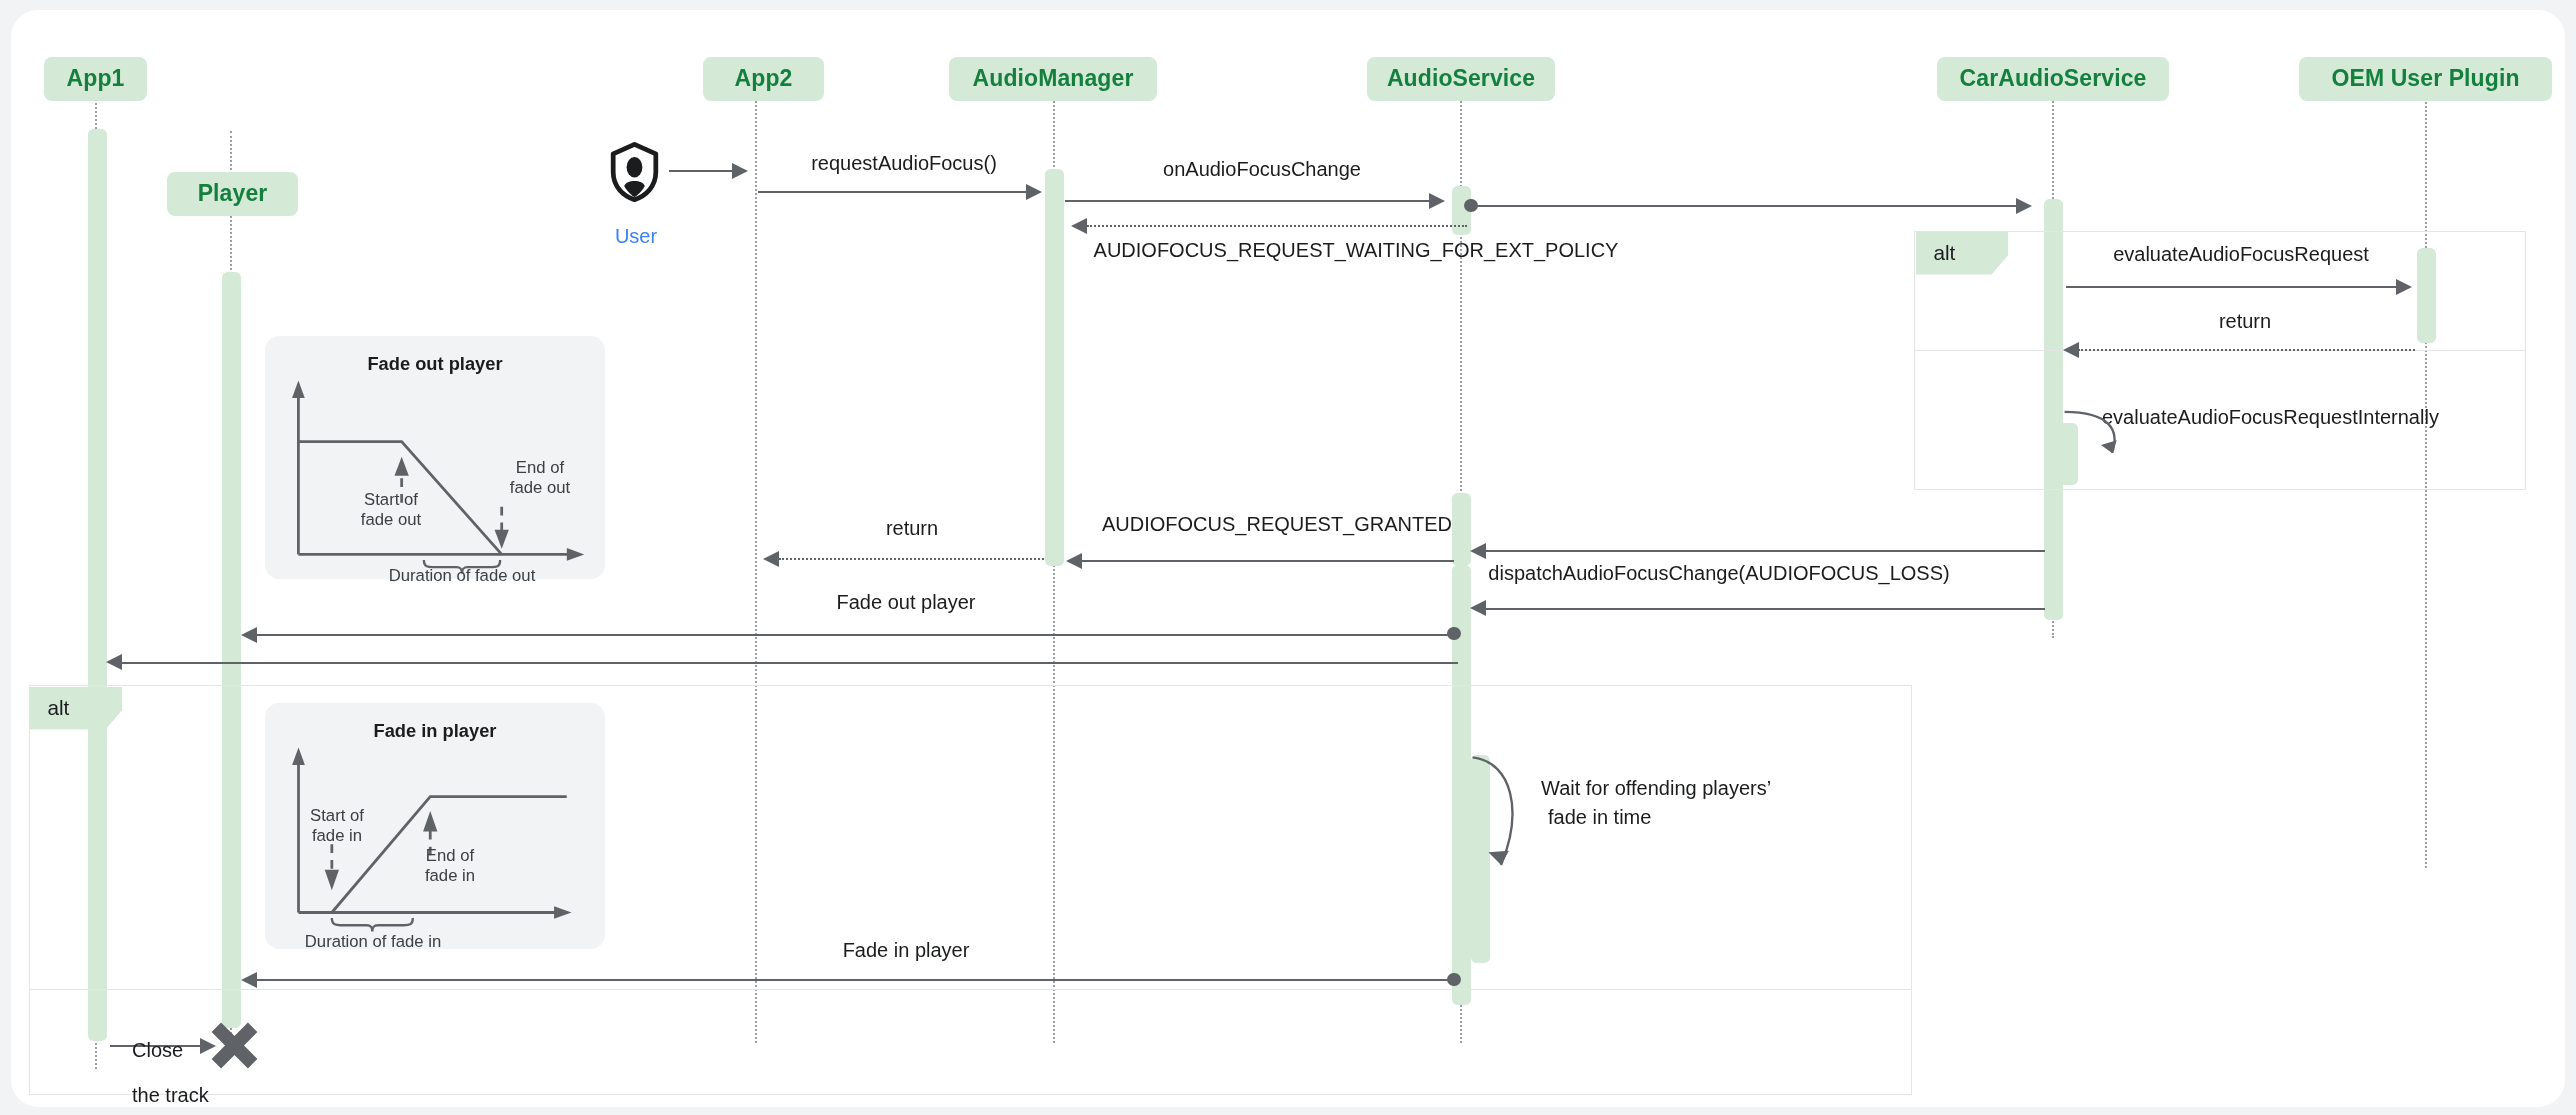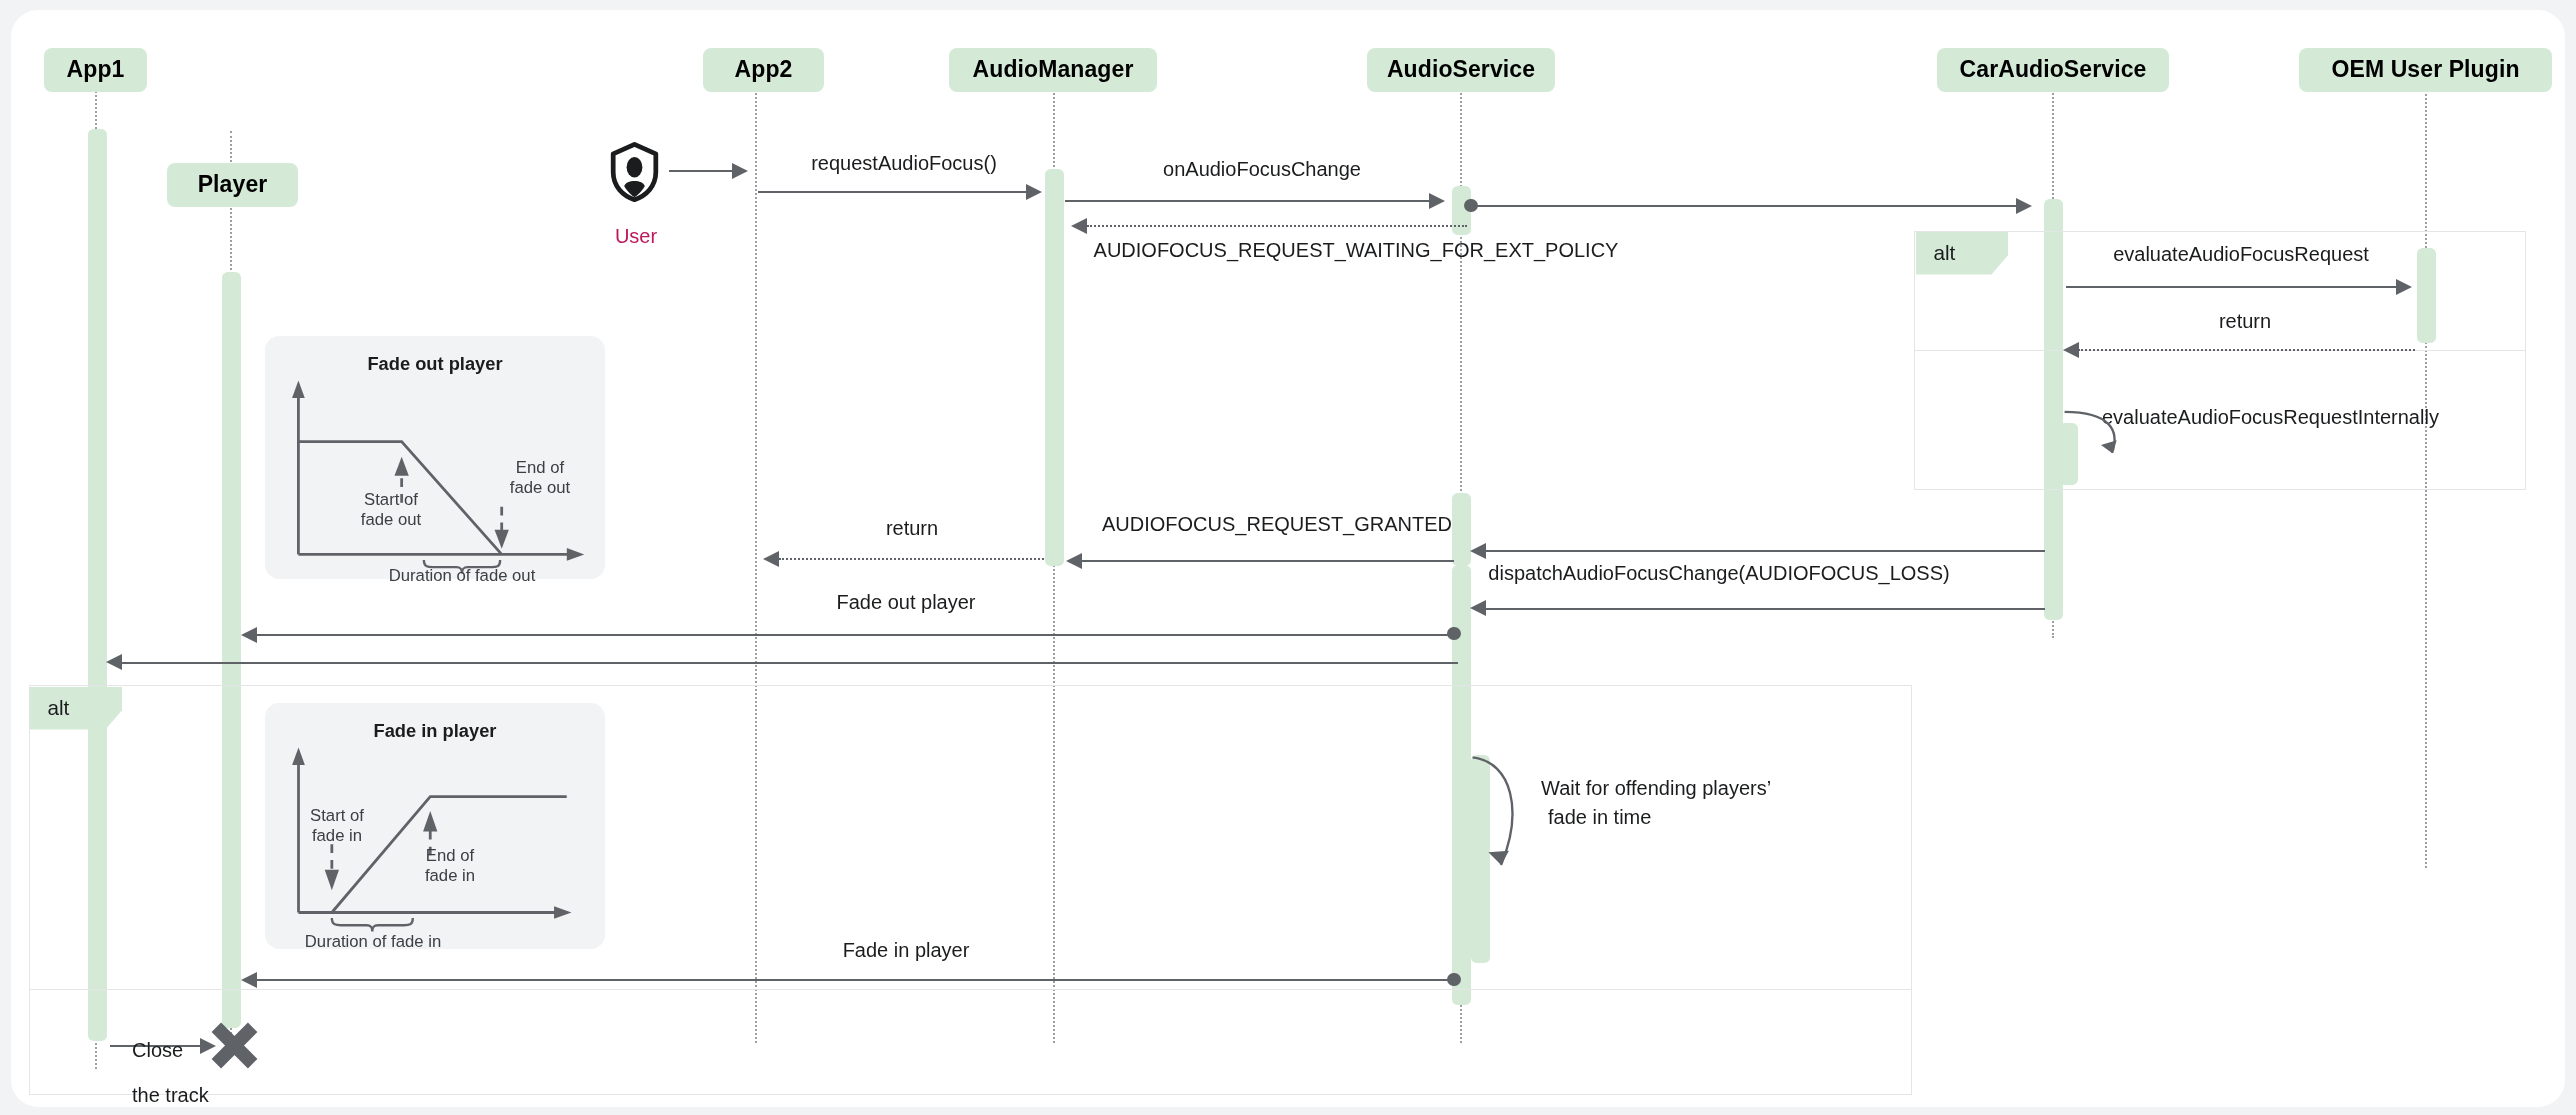--- a/index.html
+++ b/index.html
@@ -16,23 +16,24 @@
     background:#ffffff;
     border-radius:27px;
   }
   
   .pbox{
     position:absolute;
     background:#d4ead7;
     border-radius:8px;
     height:44px;
     display:flex;align-items:center;justify-content:center;
-    font-weight:bold;font-size:23px;color:#000000;
+    font-weight:bold;font-size:23px;color:#15803d;
     white-space:nowrap;
     letter-spacing:0.1px;
+    margin-top:9px;
   }
   
   .lifeline{
     position:absolute;width:0;
     border-left:2.4px dotted #9aa0a6;
   }
   
   .act{
     position:absolute;
     background:#d4ead7;
@@ -84,21 +85,21 @@
     position:absolute;width:100%;text-align:center;
     font-weight:bold;font-size:18.3px;color:#1b1c1e;
   }
   .cardlbl{
     position:absolute;font-size:16.7px;color:#3c4043;
     text-align:center;line-height:1.25;white-space:nowrap;
     transform:translateX(-50%);
   }
   
   .userlbl{
-    position:absolute;font-size:20px;color:#be185d;
+    position:absolute;font-size:20px;color:#3b82f6;
     text-align:center;transform:translateX(-50%);
   }
   .xmark{position:absolute;}
   svg{display:block;overflow:visible;}
 </style>
 </head>
 <body>
 
 <div id="canvas">
   <div id="sheet">

